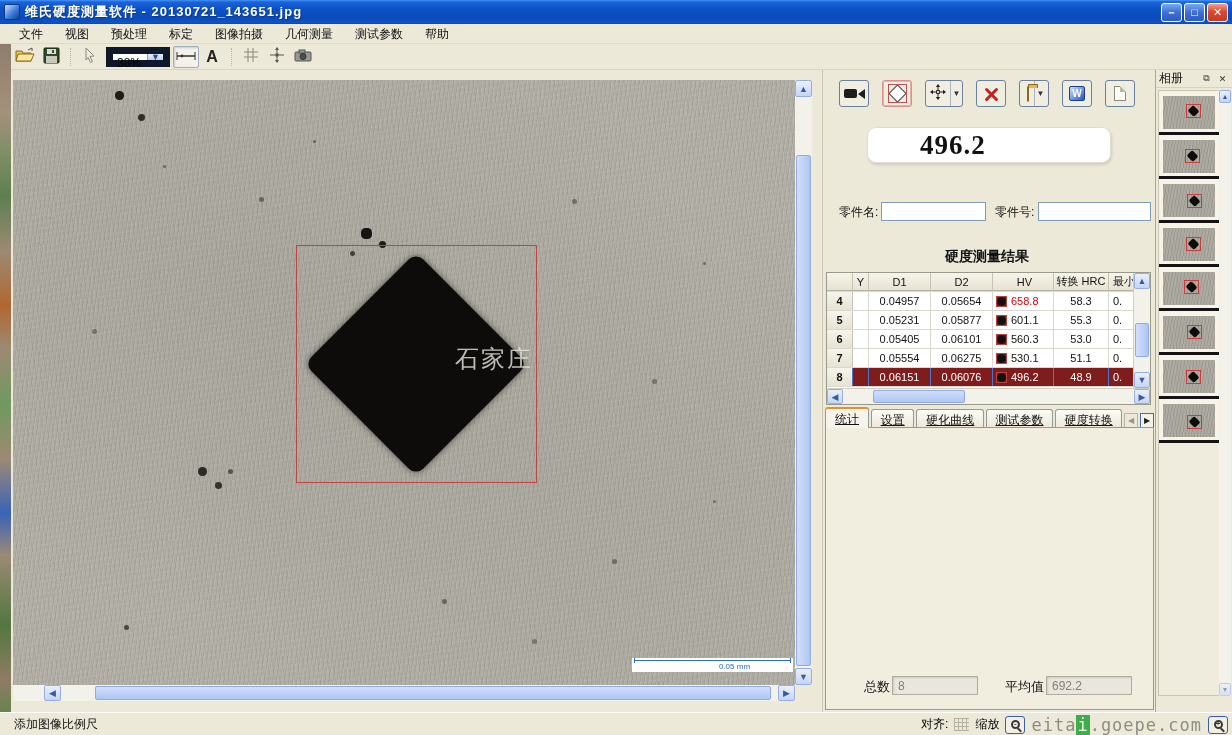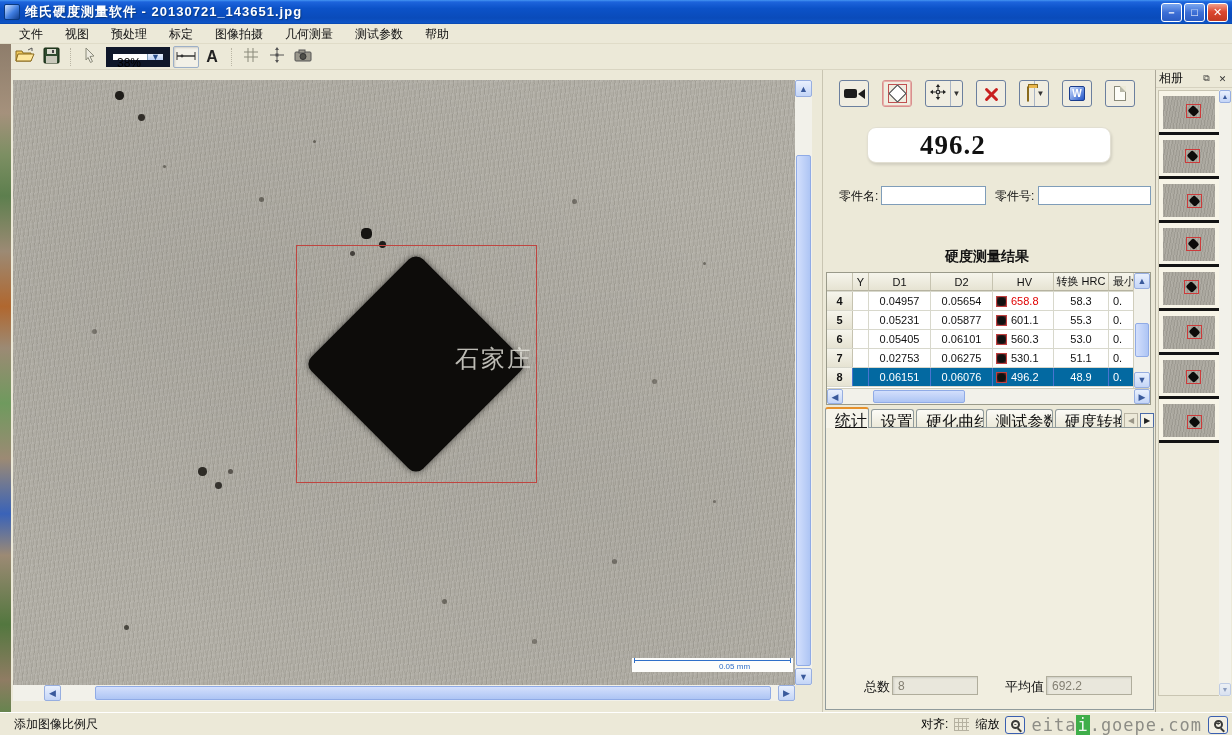--- a/index.html
+++ b/index.html
@@ -105,53 +105,53 @@
   .folder-ic::before { content:""; position:absolute; left:0; top:-3px; width:8px; height:3px; background:#e8b64c; border:1px solid #8a6a1c; border-bottom:none; border-radius:1px 1px 0 0; }
   .word-ic { width:16px; height:15px; background:linear-gradient(135deg,#cfe0ff,#2255c8); border:1px solid #1a3c8c; color:#fff; font-weight:bold; font-size:10px; display:flex; align-items:center; justify-content:center; border-radius:2px; }
   .doc-ic { position:relative; width:12px; height:15px; background:#fdfdf8; border:1px solid #8a8a7a; }
   .doc-ic::before { content:""; position:absolute; right:-1px; top:-1px; border:3px solid #ece9d8; border-left-color:#b9b9a9; border-bottom-color:#b9b9a9; }
 
   .result-box { position:absolute; left:44px; top:57px; width:244px; height:36px; background:#fff;
     border:1px solid #e2dfd2; border-radius:9px; box-shadow:1px 2px 3px rgba(0,0,0,.12);
     font-family:"Liberation Serif",serif; font-size:27px; font-weight:bold; color:#111;
     display:flex; align-items:center; padding-left:52px; letter-spacing:1px; }
 
-  .part-row { position:absolute; left:0; top:116px; width:333px; height:20px; }
+  .part-row { position:absolute; left:0; top:132px; width:333px; height:20px; }
   .part-label { position:absolute; top:2px; font-size:12px; color:#111; }
   .part-input { position:absolute; top:0; height:19px; border:1px solid #7f9db9; background:#fff; }
 
   .table-title { position:absolute; left:0; top:178px; width:328px; text-align:center; font-weight:bold; font-size:14px; color:#111; }
 
   .htable { position:absolute; left:3px; top:202px; width:325px; height:133px; border:1px solid #9a9a8a; background:#fff; }
   .ht-grid { position:absolute; left:0; top:0; width:307px; }
   .ht-row { display:flex; height:19px; border-bottom:1px solid #d8d8cc; }
   .ht-cell { border-right:1px solid #d8d8cc; overflow:hidden; white-space:nowrap; font-size:11px;
     display:flex; align-items:center; justify-content:center; color:#111; }
   .ht-head .ht-cell { background:linear-gradient(180deg,#f6f5ec,#e6e3d2); border-right:1px solid #c6c3b0; border-bottom:1px solid #b6b3a0; font-weight:normal; }
   .c-no { width:26px; background:linear-gradient(180deg,#f6f5ec,#e6e3d2); border-right:1px solid #c6c3b0; font-weight:bold; }
   .c-y { width:16px; } .c-d1 { width:62px; } .c-d2 { width:62px; }
   .c-hv { width:61px; justify-content:flex-start; padding-left:3px; gap:4px; }
   .c-hrc { width:55px; } .c-min { width:25px; justify-content:flex-start; padding-left:4px; }
   .hv-ic { width:11px; height:11px; border:1px solid #c04040; background:radial-gradient(circle at 50% 50%, #111 55%, #803030 100%); flex:none; }
-  .ht-row.selected .ht-cell { background:#0369a1; color:#fff; border-right-color:#4a74d0; }
+  .ht-row.selected .ht-cell { background:#7f1d1d; color:#fff; border-right-color:#4a74d0; }
   .ht-row.selected .c-no { background:linear-gradient(180deg,#f6f5ec,#e6e3d2); color:#111; }
   .hv-red { color:#e00000; }
   .ht-vscroll { position:absolute; right:0; top:0; width:17px; height:115px; background:#f2f1ea; border-left:1px solid #d0cdbc; }
   .ht-vscroll .up { position:absolute; top:0; left:0; width:16px; height:16px; }
   .ht-vscroll .thumb { position:absolute; top:50px; left:1px; width:14px; height:34px; background:linear-gradient(90deg,#d3dffc,#aec5f4); border:1px solid #90abe6; border-radius:2px; }
   .ht-vscroll .down { position:absolute; bottom:0; left:0; width:16px; height:16px; }
   .ht-hscroll { position:absolute; left:0; bottom:0; width:323px; height:16px; background:#f2f1ea; border-top:1px solid #d0cdbc; }
   .ht-hscroll .left { position:absolute; left:0; top:0; width:16px; height:15px; }
   .ht-hscroll .right { position:absolute; right:0; top:0; width:16px; height:15px; }
   .ht-hscroll .thumb { position:absolute; left:46px; top:1px; width:92px; height:13px; background:linear-gradient(180deg,#d3dffc,#aec5f4); border:1px solid #90abe6; border-radius:2px; }
 
   
   .tabstrip { position:absolute; left:2px; top:337px; width:329px; height:21px; display:flex; align-items:flex-end; }
   .tab { height:19px; padding:2px 9px 0; margin-right:2px; background:linear-gradient(180deg,#fcfbf6,#ebe8d8);
-    border:1px solid #919b9c; border-bottom:none; border-radius:3px 3px 0 0; font-size:16px; color:#111; white-space:nowrap; overflow:hidden;text-decoration:underline; }
+    border:1px solid #919b9c; border-bottom:none; border-radius:3px 3px 0 0; font-size:12px; color:#111; white-space:nowrap; overflow:hidden;text-decoration:underline; }
   .tab.active { height:21px; background:#f6f4ea; border-top:2px solid #e6912c; font-weight:normal; position:relative; z-index:2; }
   .tab-arrows { margin-left:auto; display:flex; gap:2px; align-items:center; }
   .tab-arrow { width:14px; height:15px; font-size:8px; display:flex; align-items:center; justify-content:center;
     background:#ece9d8; border:1px solid #b9b5a4; color:#9a9688; }
   .tab-arrow.on { color:#222; border-color:#4a6aa8; background:#f4f2e8; }
   .tabpage { position:absolute; left:2px; top:357px; width:329px; height:283px; background:#f1eee0; border:1px solid #919b9c; }
   .stat-row { position:absolute; width:329px; height:20px; }
   .stat-label { position:absolute; font-size:13px; color:#111; text-align:right; }
   .stat-input { position:absolute; height:19px; background:#e9e7dc; border:1px solid #b0ad9c;
     box-shadow:inset 1px 1px 2px rgba(0,0,0,.12); font-size:12px; color:#82randomly7e72; color:#837f72; padding:2px 5px; }
@@ -398,21 +398,21 @@
             <div class="ht-cell c-hv">
               <div class="hv-ic"></div>
               <div>560.3</div>
             </div>
             <div class="ht-cell c-hrc">53.0</div>
             <div class="ht-cell c-min">0.</div>
           </div>
           <div class="ht-row">
             <div class="ht-cell c-no">7</div>
             <div class="ht-cell c-y"></div>
-            <div class="ht-cell c-d1">0.02753</div>
+            <div class="ht-cell c-d1">0.05554</div>
             <div class="ht-cell c-d2">0.06275</div>
             <div class="ht-cell c-hv">
               <div class="hv-ic"></div>
               <div>530.1</div>
             </div>
             <div class="ht-cell c-hrc">51.1</div>
             <div class="ht-cell c-min">0.</div>
           </div>
           <div class="ht-row selected">
             <div class="ht-cell c-no">8</div>

